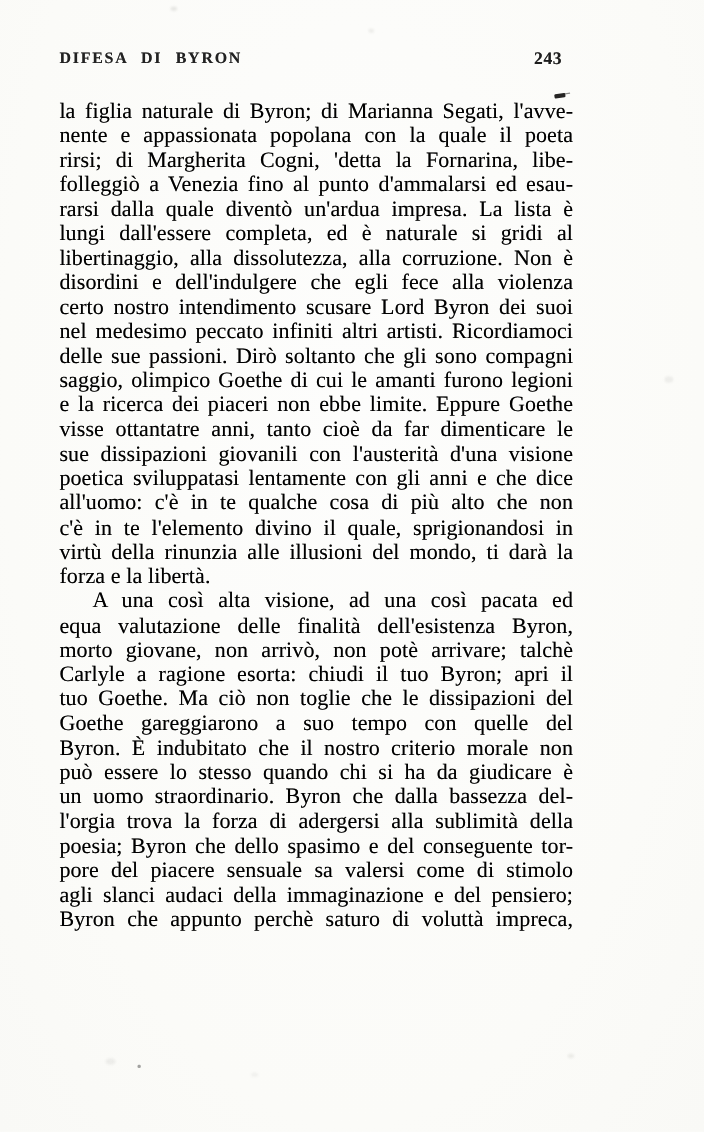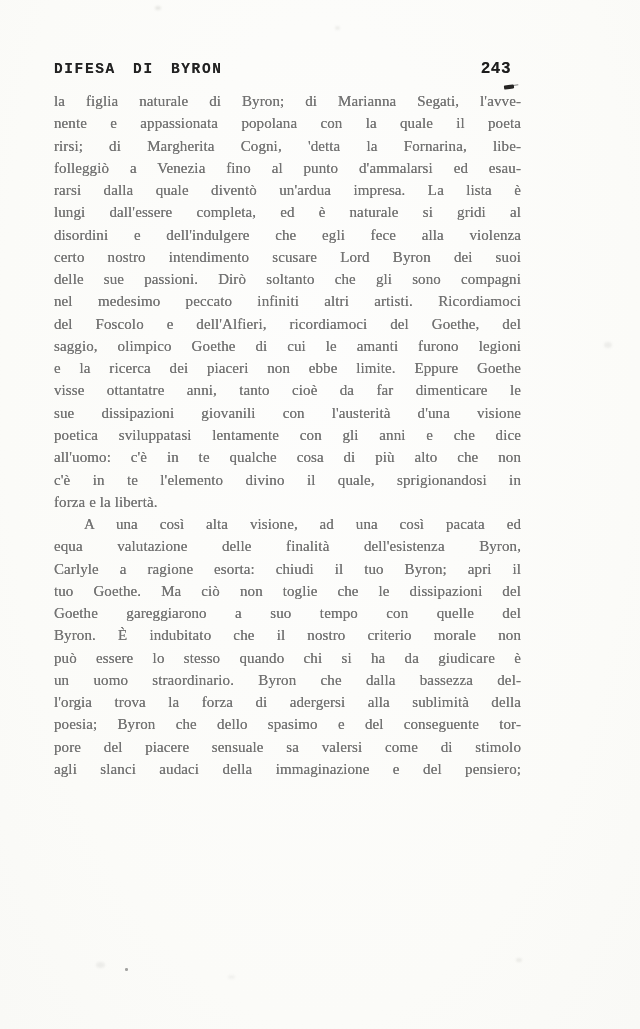--- a/index.html
+++ b/index.html
@@ -9,41 +9,41 @@
     position: relative;
     overflow: hidden;
     background: radial-gradient(ellipse at 50% 35%, #fdfdfc 0%, #fbfbf8 70%, #f9f9f6 100%);
     font-family: "Liberation Serif", "DejaVu Serif", serif;
     color: #1e1e1e;
   }
   .scan-page { position: absolute; inset: 0; }
 
   .header-row {
     position: absolute;
-    top: 60px; left: 54px; width: 457px;
-    display: flex; justify-content: space-between; align-items: center; font-family: Liberation Mono, monospace;
+    top: 45px; left: 54px; width: 457px;
+    display: flex; justify-content: space-between; align-items: flex-start;
   }
   .running-title {
     font-size: 14.5px; font-weight: 700;
     letter-spacing: 1.6px; word-spacing: 7px;
     color: #222;
     text-shadow: 0 0 0.4px rgba(0,0,0,0.5);
   }
   .page-number {
     font-size: 16px; font-weight: 700;
     letter-spacing: 0.5px; color: #1d1d1d;
     text-shadow: 0 0 0.4px rgba(0,0,0,0.5);
   }
 
   .page-body {
     position: absolute;
     top: 90px; left: 54px; width: 467px;
-    font-size: 15px;
+    font-size: 20px;
     line-height: 22.28px;
-    color: #737373;
+    color: #000000;
     text-shadow: 0 0 0.45px rgba(20,20,20,0.55);
     letter-spacing: 0.1px;
   }
   .line {
     height: 22.28px;
     text-align: justify;
     text-align-last: justify;
   }
   .line.flush { text-align-last: left; }
   .line.indent { text-indent: 30px; }
@@ -74,45 +74,48 @@
     <span class="page-number">243</span>
   </div>
 
   <div class="page-body">
       <div class="line">la figlia naturale di Byron; di Marianna Segati, l'avve-</div>
       <div class="line">nente e appassionata popolana con la quale il poeta</div>
       <div class="line">rirsi; di Margherita Cogni, 'detta la Fornarina, libe-</div>
       <div class="line">folleggiò a Venezia fino al punto d'ammalarsi ed esau-</div>
       <div class="line">rarsi dalla quale diventò un'ardua impresa. La lista è</div>
       <div class="line">lungi dall'essere completa, ed è naturale si gridi al</div>
+      <div class="line">libertinaggio, alla dissolutezza, alla corruzione. Non è</div>
       <div class="line">disordini e dell'indulgere che egli fece alla violenza</div>
       <div class="line">certo nostro intendimento scusare Lord Byron dei suoi</div>
+      <div class="line">nel medesimo peccato infiniti altri artisti. Ricordiamoci</div>
       <div class="line">delle sue passioni. Dirò soltanto che gli sono compagni</div>
-      <div class="line">nel medesimo peccato infiniti altri artisti. Ricordiamoci</div>
-      <div class="line">del Foscolo e dell'Alfieri, ricordiamoci del Goethe, del</div>
       <div class="line">saggio, olimpico Goethe di cui le amanti furono legioni</div>
       <div class="line">e la ricerca dei piaceri non ebbe limite. Eppure Goethe</div>
       <div class="line">visse ottantatre anni, tanto cioè da far dimenticare le</div>
       <div class="line">sue dissipazioni giovanili con l'austerità d'una visione</div>
       <div class="line">poetica sviluppatasi lentamente con gli anni e che dice</div>
       <div class="line">all'uomo: c'è in te qualche cosa di più alto che non</div>
       <div class="line">c'è in te l'elemento divino il quale, sprigionandosi in</div>
+      <div class="line">virtù della rinunzia alle illusioni del mondo, ti darà la</div>
       <div class="line flush">forza e la libertà.</div>
       <div class="line indent">A una così alta visione, ad una così pacata ed</div>
       <div class="line">equa valutazione delle finalità dell'esistenza Byron,</div>
+      <div class="line">morto giovane, non arrivò, non potè arrivare; talchè</div>
       <div class="line">Carlyle a ragione esorta: chiudi il tuo Byron; apri il</div>
       <div class="line">tuo Goethe. Ma ciò non toglie che le dissipazioni del</div>
       <div class="line">Goethe gareggiarono a suo tempo con quelle del</div>
       <div class="line">Byron. È indubitato che il nostro criterio morale non</div>
       <div class="line">può essere lo stesso quando chi si ha da giudicare è</div>
       <div class="line">un uomo straordinario. Byron che dalla bassezza del-</div>
       <div class="line">l'orgia trova la forza di adergersi alla sublimità della</div>
       <div class="line">poesia; Byron che dello spasimo e del conseguente tor-</div>
       <div class="line">pore del piacere sensuale sa valersi come di stimolo</div>
       <div class="line">agli slanci audaci della immaginazione e del pensiero;</div>
+      <div class="line">Byron che appunto perchè saturo di voluttà impreca,</div>
     </div>
 
   <div class="ink-speck speck-dash"></div>
   <div class="ink-speck speck-dot-1"></div>
   <div class="ink-speck speck-smudge-1"></div>
   <div class="ink-speck speck-smudge-2"></div>
   <div class="ink-speck speck-smudge-3"></div>
   <div class="ink-speck speck-smudge-4"></div>
   <div class="ink-speck speck-smudge-5"></div>
   <div class="ink-speck speck-smudge-6"></div>

